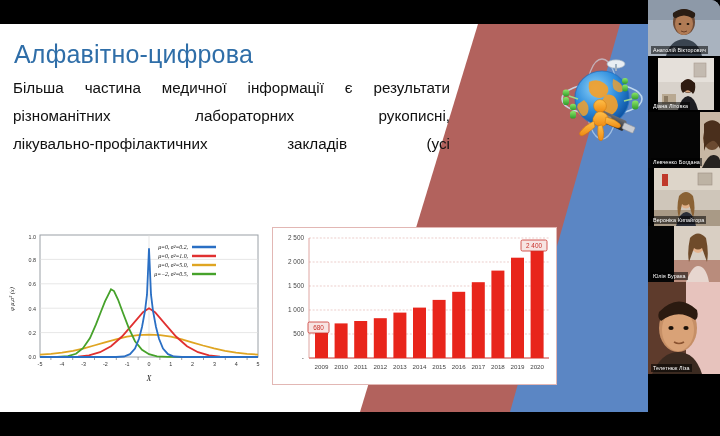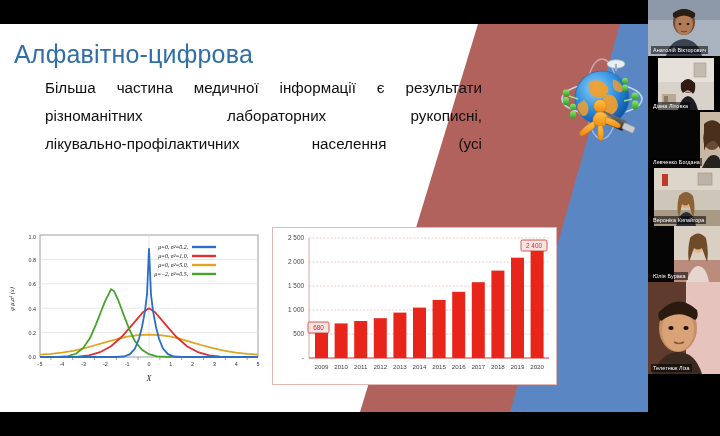--- a/index.html
+++ b/index.html
@@ -1,17 +1,17 @@
 <!DOCTYPE html>
 <html><head>
 <meta charset="utf-8">
 <style>
   html,body{margin:0;padding:0;background:#000;}
   body{width:720px;height:436px;overflow:hidden;font-family:"Liberation Sans",sans-serif;}
-  #stage{position:relative;width:720px;height:436px;background:#000;overflow:hidden;}
+  #stage{position:relative;width:720px;height:436px;background:#000;overflow:hidden;border-radius:9px;}
 
   
   #slide{position:absolute;left:0;top:24px;width:720px;height:388px;overflow:hidden;background:#fff;}
 
   
   .bgshape{position:absolute;top:0;}
   #bg-blue-right{left:596px;top:0;width:124px;height:388px;background:#5b86c4;}
   #bg-blue-mid{left:0;top:0;width:720px;height:388px;
      background:#5b86c4;
      clip-path:polygon(470px 0, 720px 0, 720px 388px, 398px 388px);}
@@ -21,21 +21,21 @@
      clip-path:polygon(466px 0, 620px 0, 510px 388px, 342px 388px);}
   #bg-white{left:0;top:0;width:720px;height:388px;background:#ffffff;
      clip-path:polygon(0 0, 478px 0, 360px 388px, 0 388px);}
   #bg-white2{left:0;top:0;width:720px;height:388px;background:#ffffff;
      clip-path:polygon(0 0, 452px 0, 336px 388px, 0 388px);}
 
   
   #slide-title{position:absolute;left:14px;top:16px;width:430px;
      font-size:25px;color:#2f6ea8;letter-spacing:.2px;}
   #slide-body{position:absolute;left:13px;top:50px;width:437px;
-     font-size:15.2px;color:#101010;line-height:28px;text-align:justify;margin-left:32px;}
+     font-size:15.2px;color:#101010;line-height:28px;text-align:justify;}
   #slide-body p{margin:0;text-align:justify;text-align-last:justify;}
   #slide-body p.last{text-align-last:left;}
 
   
   #globe-graphic{position:absolute;left:556px;top:31px;width:92px;height:92px;}
   #globe-graphic svg{display:block;}
 
   
   #chart-normal{position:absolute;left:2px;top:205px;width:266px;height:160px;
      background:#fff;}
@@ -66,21 +66,21 @@
     <div class="bgshape" id="bg-lightblue"></div>
     <div class="bgshape" id="bg-red"></div>
     <div class="bgshape" id="bg-white"></div>
     <div class="bgshape" id="bg-white2"></div>
 
     <div id="slide-title">Алфавітно-цифрова</div>
 
     <div id="slide-body">
       <p>Більша частина медичної інформації є результати</p>
       <p>різноманітних лабораторних рукописні,</p>
-      <p>лікувально-профілактичних населення (усі</p>
+      <p>лікувально-профілактичних закладів (усі</p>
     </div>
 
     <div id="globe-graphic">
       <svg viewBox="0 0 92 92" width="92" height="92">
         <defs>
           <radialGradient id="gl" cx="38%" cy="32%" r="72%">
             <stop offset="0%" stop-color="#8fd2f7"></stop>
             <stop offset="55%" stop-color="#2f8ede"></stop>
             <stop offset="100%" stop-color="#0c4f9e"></stop>
           </radialGradient>

